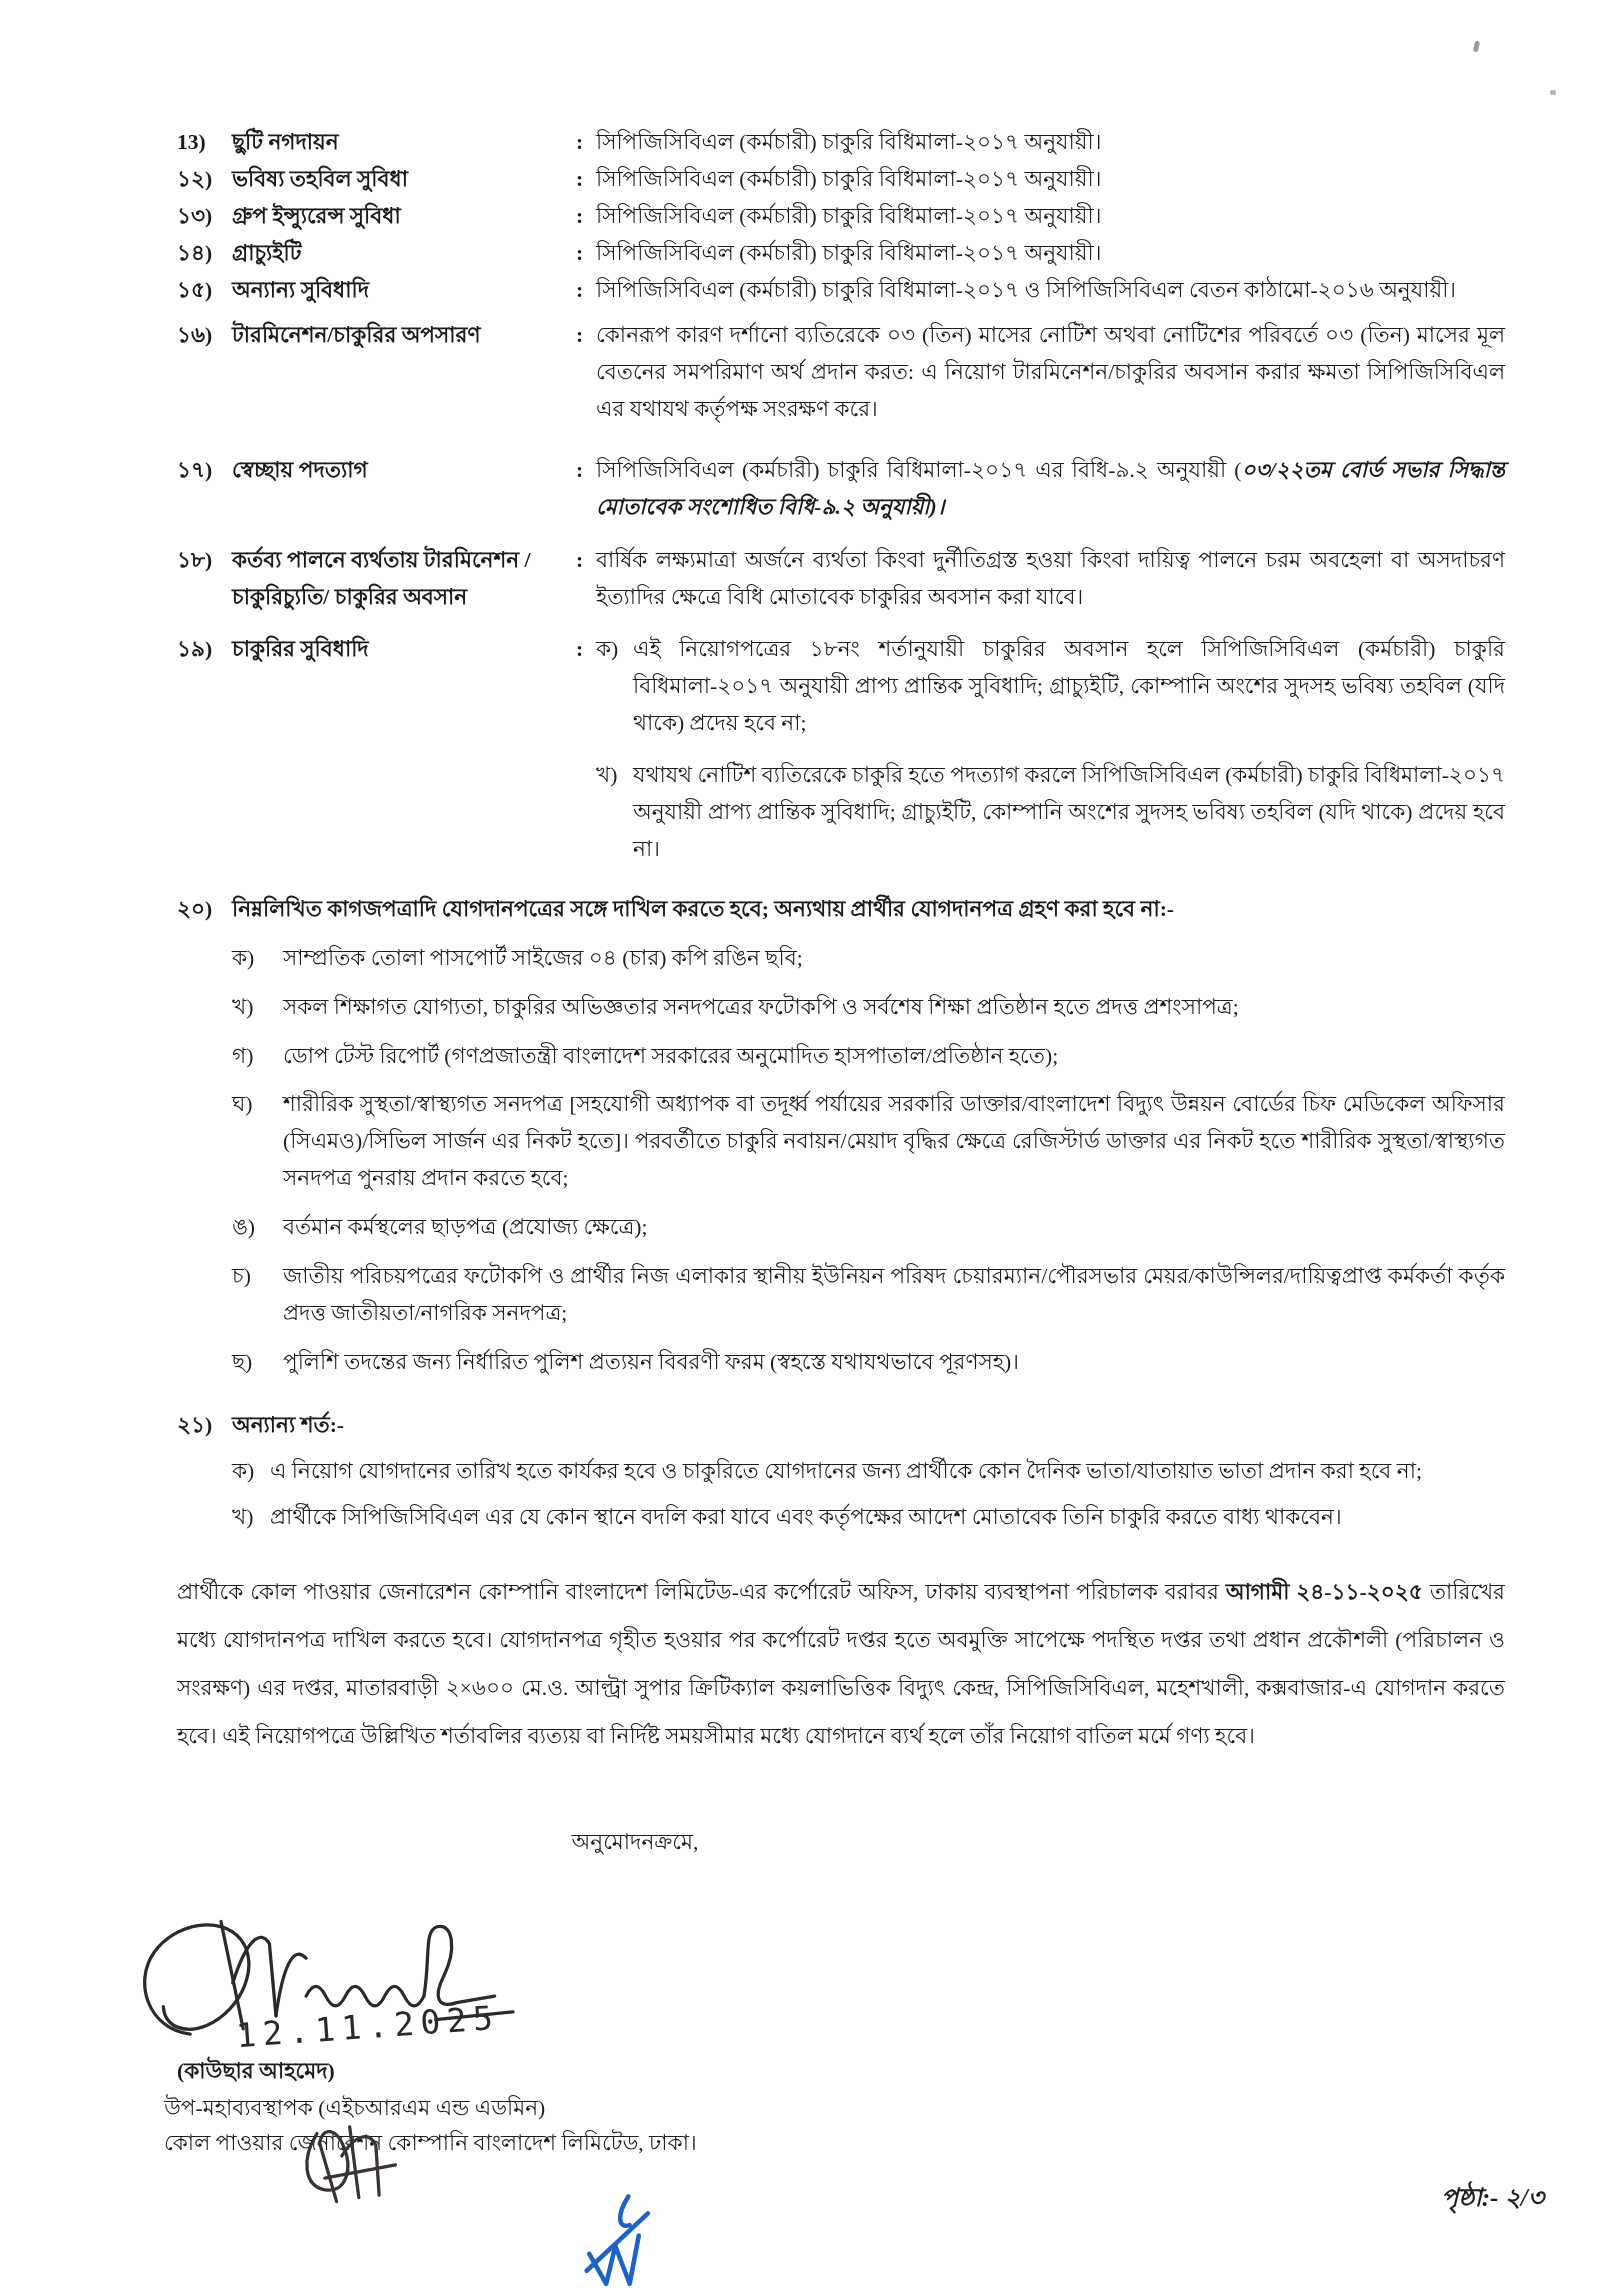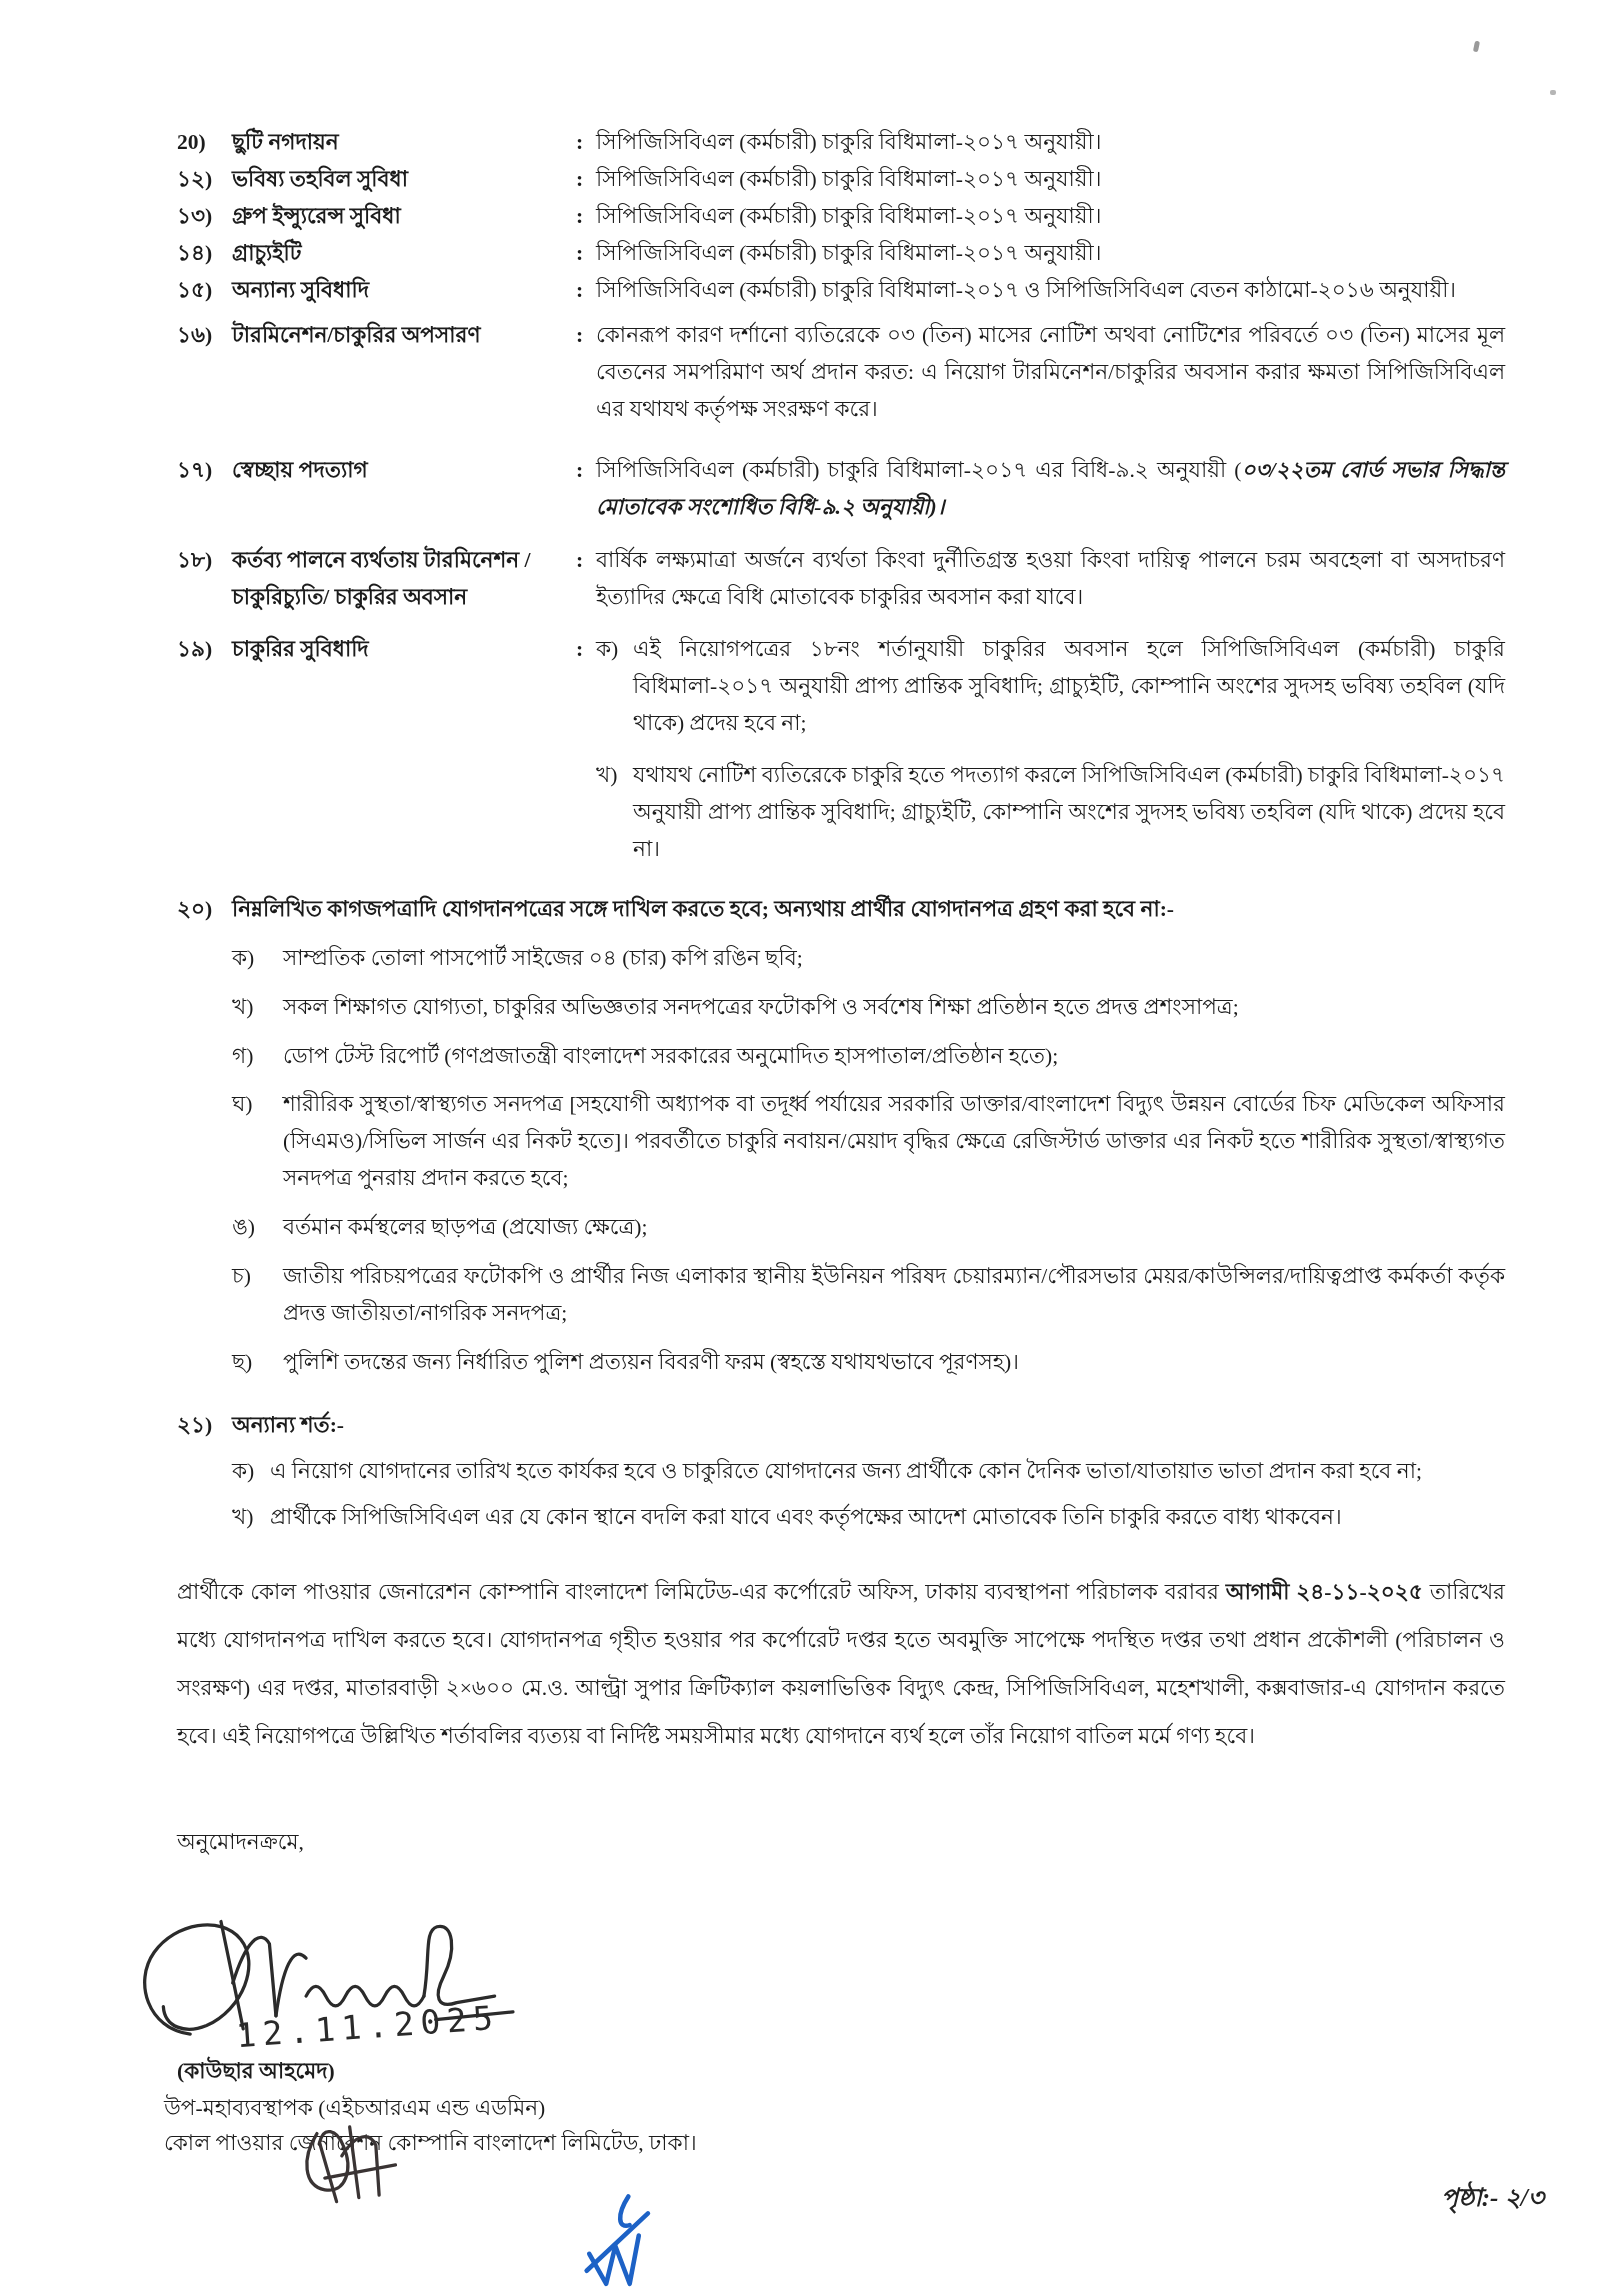--- a/index.html
+++ b/index.html
@@ -33,21 +33,21 @@
   .sec-items{margin-left:55px;}
   .sec-item{display:flex;align-items:flex-start;margin-top:11.8px;}
   .sec-item .marker{width:51px;flex:none;line-height:37px;}
   .sec-item .text{flex:1;line-height:37px;text-align:justify;}
   .sec-items-tight .marker{width:38px;}
   .sec-item.t14{margin-top:9.2px;}
   
   .closing{margin-top:32px;line-height:48px;text-align:justify;}
   .closing b{font-weight:bold;}
   
-  .sig-block{position:absolute;left:177px;top:1824px;width:916px;}
+  .sig-block{position:absolute;left:177px;top:1824px;width:916px;text-align:center;}
   .salutation{line-height:37px;}
   .sig-art{position:absolute;left:-49px;top:79px;width:419px;height:164px;}
   .sig-date{
     position:absolute;left:59px;top:183px;
     font-family:"DejaVu Sans Mono","Liberation Mono",monospace;
     font-size:33px;letter-spacing:6.5px;color:#2a2a2a;
     transform:rotate(-4deg);
   }
   .sig-name{position:absolute;left:0;top:230px;font-weight:bold;line-height:34px;}
   .sig-desig{position:absolute;left:-13px;top:267px;line-height:34px;}
@@ -64,21 +64,21 @@
 </head>
 <body>
 
 <div class="page">
   <div class="speck1"></div>
   <div class="speck2"></div>
 
   <div class="content">
 
     <div class="term-row single">
-      <div class="t-no">20)</div>
+      <div class="t-no">13)</div>
       <div class="t-label">ছুটি নগদায়ন</div>
       <div class="t-colon">:</div>
       <div class="t-value">সিপিজিসিবিএল (কর্মচারী) চাকুরি বিধিমালা-২০১৭ অনুযায়ী।</div>
     </div>
     <div class="term-row single">
       <div class="t-no">১২)</div>
       <div class="t-label">ভবিষ্য তহবিল সুবিধা</div>
       <div class="t-colon">:</div>
       <div class="t-value">সিপিজিসিবিএল (কর্মচারী) চাকুরি বিধিমালা-২০১৭ অনুযায়ী।</div>
     </div>

